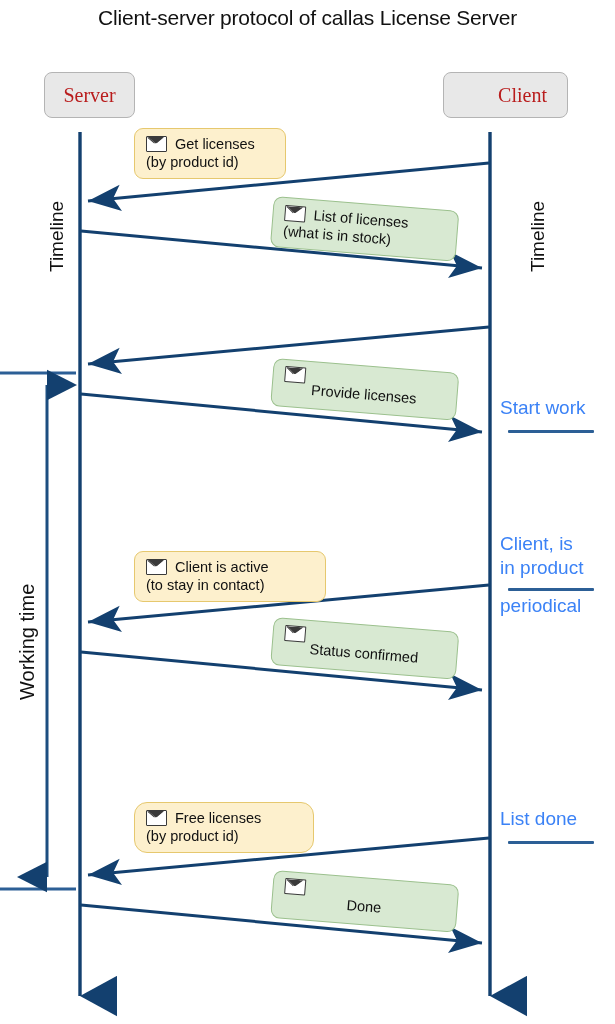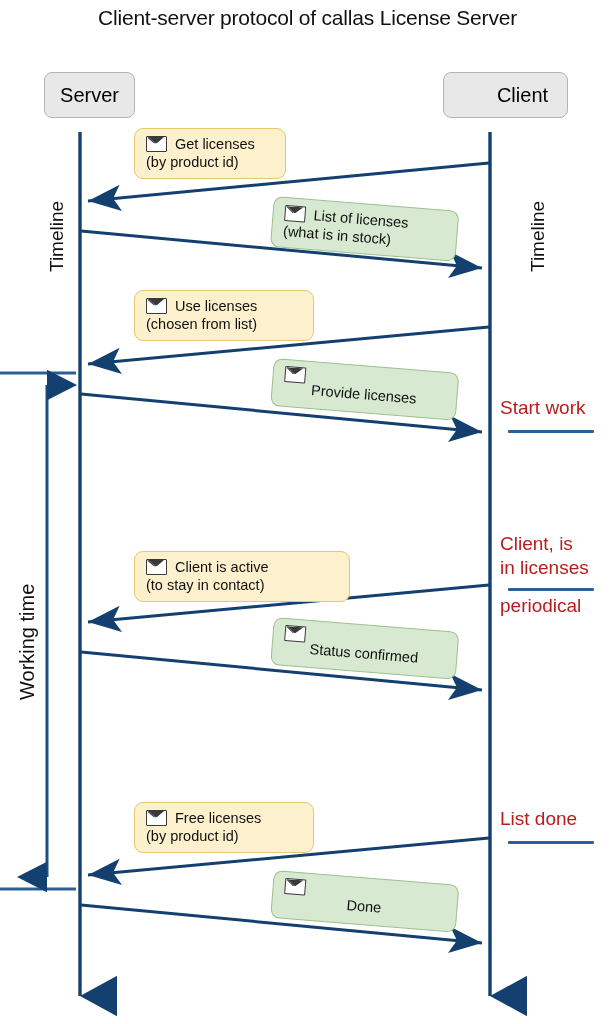--- a/index.html
+++ b/index.html
@@ -12,21 +12,21 @@
   #svg-layer{position:absolute;left:0;top:0;width:615px;height:1024px;}
 
   .title{
     position:absolute;left:0;top:6px;width:615px;text-align:center;
     font-size:21px;letter-spacing:-0.2px;color:#111;
   }
 
   .actor-box{
     position:absolute;background:#e8e8e8;border:1px solid #b4b4b4;
     border-radius:8px;display:flex;align-items:center;justify-content:center;
-    font-size:20px;color:#000000;
+    font-size:20px;color:#b91c1c;font-family:Liberation Serif, serif;
   }
   #actor-server{left:44px;top:72px;width:89px;height:44px;}
   #actor-client{left:443px;top:72px;width:89px;height:44px;padding-left:34px;}
 
   
   .msg{
     position:absolute;border-radius:9px;box-sizing:border-box;
     padding:6px 12px 7px 11px;
     font-size:14.5px;line-height:18px;color:#111;
   }
@@ -53,21 +53,21 @@
     position:absolute;left:1.1px;top:0.4px;width:14.2px;height:7.4px;display:block;
   }
   .env i::before,.env i::after{
     content:"";position:absolute;top:0;width:8.6px;height:1.3px;background:#3a3a3a;
   }
   .env i::before{left:-0.6px;transform-origin:left top;transform:rotate(40deg);}
   .env i::after{right:-0.6px;transform-origin:right top;transform:rotate(-40deg);}
 
   
   .note{
-    position:absolute;font-size:19px;line-height:24px;color:#b91c1c;white-space:nowrap;
+    position:absolute;font-size:19px;line-height:24px;color:#3b82f6;white-space:nowrap;
   }
   .rule{position:absolute;height:2.6px;background:#2c5f96;border-radius:1px;}
 
   
   .vlabel{
     position:absolute;font-size:19px;color:#111;white-space:nowrap;
     transform-origin:left top;transform:rotate(-90deg);
   }
 </style>
 </head>
@@ -159,59 +159,50 @@
   <div class="msg res" style="left:274px;top:196px;width:186px;transform:rotate(4.6deg);">
     <span class="row1">
       <span class="env">
           <i></i>
         </span>
       <span class="ln">List of licenses</span>
     </span>
     <span class="ln">(what is in stock)</span>
   </div>
 
-  <div class="msg req" style="left:134px;top:290px;width:180px;">
-    <span class="row1">
-      <span class="env">
-          <i></i>
-        </span>
-      <span class="ln">Use licenses</span>
-    </span>
-    <span class="ln">(chosen from list)</span>
-  </div>
 
   <div class="msg res" style="left:274px;top:358px;width:186px;height:48px;transform:rotate(4.6deg);">
     <span class="row1">
       <span class="env">
           <i></i>
         </span>
     </span>
     <span class="ln" style="text-align:center;margin-top:-3px;">Provide licenses</span>
   </div>
 
-  <div class="msg req" style="left:134px;top:551px;width:216px;">
+  <div class="msg req" style="left:134px;top:551px;width:192px;">
     <span class="row1">
       <span class="env">
           <i></i>
         </span>
       <span class="ln">Client is active</span>
     </span>
     <span class="ln">(to stay in contact)</span>
   </div>
 
   <div class="msg res" style="left:274px;top:617px;width:186px;height:48px;transform:rotate(4.6deg);">
     <span class="row1">
       <span class="env">
           <i></i>
         </span>
     </span>
     <span class="ln" style="text-align:center;margin-top:-3px;">Status confirmed</span>
   </div>
 
-  <div class="msg req" style="left:134px;top:802px;width:180px;">
+  <div class="msg req" style="left:134px;top:802px;width:180px;border-radius:13px;">
     <span class="row1">
       <span class="env">
           <i></i>
         </span>
       <span class="ln">Free licenses</span>
     </span>
     <span class="ln">(by product id)</span>
   </div>
 
   <div class="msg res" style="left:274px;top:870px;width:186px;height:48px;transform:rotate(4.6deg);">
@@ -220,21 +211,21 @@
           <i></i>
         </span>
     </span>
     <span class="ln" style="text-align:center;margin-top:-3px;">Done</span>
   </div>
 
   <div class="note" style="left:500px;top:396px;">Start work</div>
   <div class="rule" style="left:508px;top:430px;width:86px;"></div>
 
   <div class="note" style="left:500px;top:532px;">Client, is</div>
-  <div class="note" style="left:500px;top:556px;">in licenses</div>
+  <div class="note" style="left:500px;top:556px;">in product</div>
   <div class="rule" style="left:508px;top:588px;width:86px;"></div>
 
   <div class="note" style="left:500px;top:594px;">periodical</div>
 
   <div class="note" style="left:500px;top:807px;">List done</div>
   <div class="rule" style="left:508px;top:841px;width:86px;"></div>
 
 </div>
 
 </body></html>

